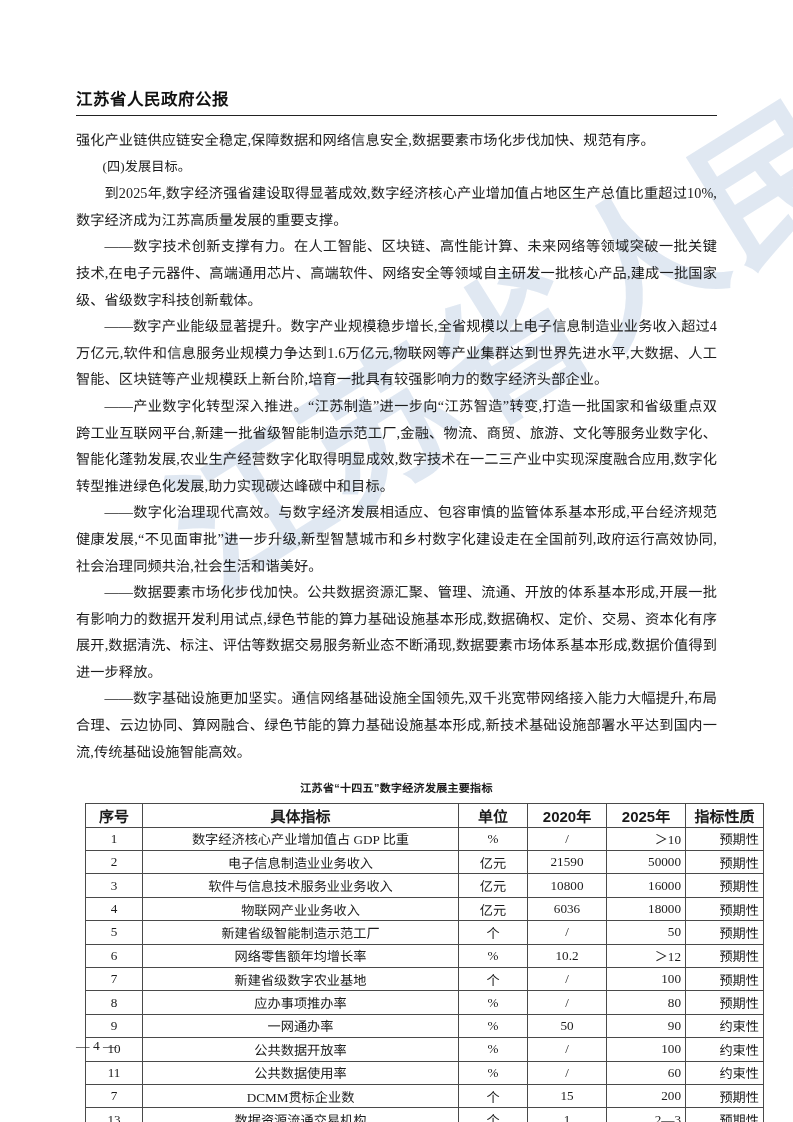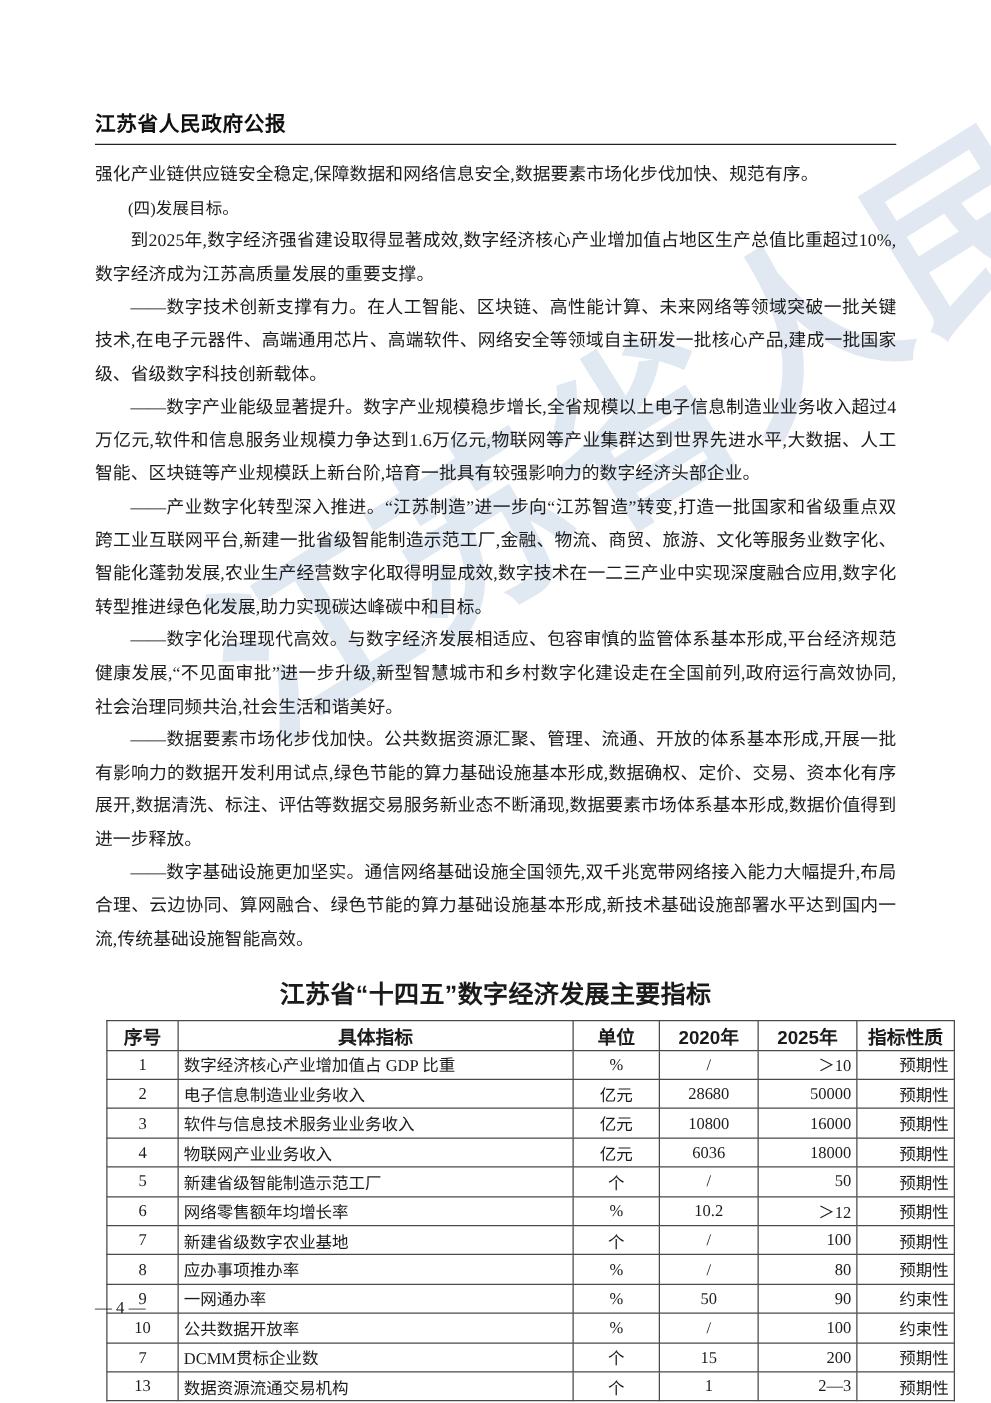--- a/index.html
+++ b/index.html
@@ -81,21 +81,21 @@
     margin: 0;
     color: #1b1b1b;
     letter-spacing: 0.1px;
   }
   .indent2 { text-indent: 2em; }
   .small-label { font-size: 13.2px; }
 
   
   .table-title {
     text-align: center;
-    font-size: 20px;
+    font-size: 11px;
     font-weight: 700;
     margin-top: 14px;
     margin-bottom: 8px;
     letter-spacing: 0.3px;
     font-family: "Liberation Sans", "DejaVu Sans", sans-serif;
   }
   table.indicators {
     border-collapse: collapse;
     width: 624px;
     margin-left: 9px;
@@ -110,21 +110,21 @@
     color: #1b1b1b;
     background: transparent;
   }
   table.indicators tr.head-row th {
     font-weight: 700;
     text-align: center;
     font-family: "Liberation Sans", "DejaVu Sans", sans-serif;
     font-size: 15px;
   }
   .c-idx   { width: 48px;  text-align: center; }
-  .c-name  { width: 307px; text-align: left; padding-left: 8px; }
+  .c-name  { width: 307px; text-align: center; padding-left: 8px; }
   .c-unit  { width: 60px;  text-align: center; }
   .c-y20   { width: 70px;  text-align: center; }
   .c-y25   { width: 70px;  text-align: right; }
   .c-type  { width: 69px;  text-align: right; }
 
   .head-name { text-align: center !important; padding-left: 4px !important; }
 
   
   table.indicators {
     border: 1.5px solid #333;
@@ -183,21 +183,21 @@
           <td class="c-name">数字经济核心产业增加值占 GDP 比重</td>
           <td class="c-unit">%</td>
           <td class="c-y20">/</td>
           <td class="c-y25">＞10</td>
           <td class="c-type">预期性</td>
         </tr>
         <tr>
           <td class="c-idx">2</td>
           <td class="c-name">电子信息制造业业务收入</td>
           <td class="c-unit">亿元</td>
-          <td class="c-y20">28680</td>
+          <td class="c-y20">21590</td>
           <td class="c-y25">50000</td>
           <td class="c-type">预期性</td>
         </tr>
         <tr>
           <td class="c-idx">3</td>
           <td class="c-name">软件与信息技术服务业业务收入</td>
           <td class="c-unit">亿元</td>
           <td class="c-y20">10800</td>
           <td class="c-y25">16000</td>
           <td class="c-type">预期性</td>
@@ -252,20 +252,28 @@
         </tr>
         <tr>
           <td class="c-idx">10</td>
           <td class="c-name">公共数据开放率</td>
           <td class="c-unit">%</td>
           <td class="c-y20">/</td>
           <td class="c-y25">100</td>
           <td class="c-type">约束性</td>
         </tr>
         <tr>
+          <td class="c-idx">11</td>
+          <td class="c-name">公共数据使用率</td>
+          <td class="c-unit">%</td>
+          <td class="c-y20">/</td>
+          <td class="c-y25">60</td>
+          <td class="c-type">约束性</td>
+        </tr>
+        <tr>
           <td class="c-idx">7</td>
           <td class="c-name">DCMM贯标企业数</td>
           <td class="c-unit">个</td>
           <td class="c-y20">15</td>
           <td class="c-y25">200</td>
           <td class="c-type">预期性</td>
         </tr>
         <tr>
           <td class="c-idx">13</td>
           <td class="c-name">数据资源流通交易机构</td>

